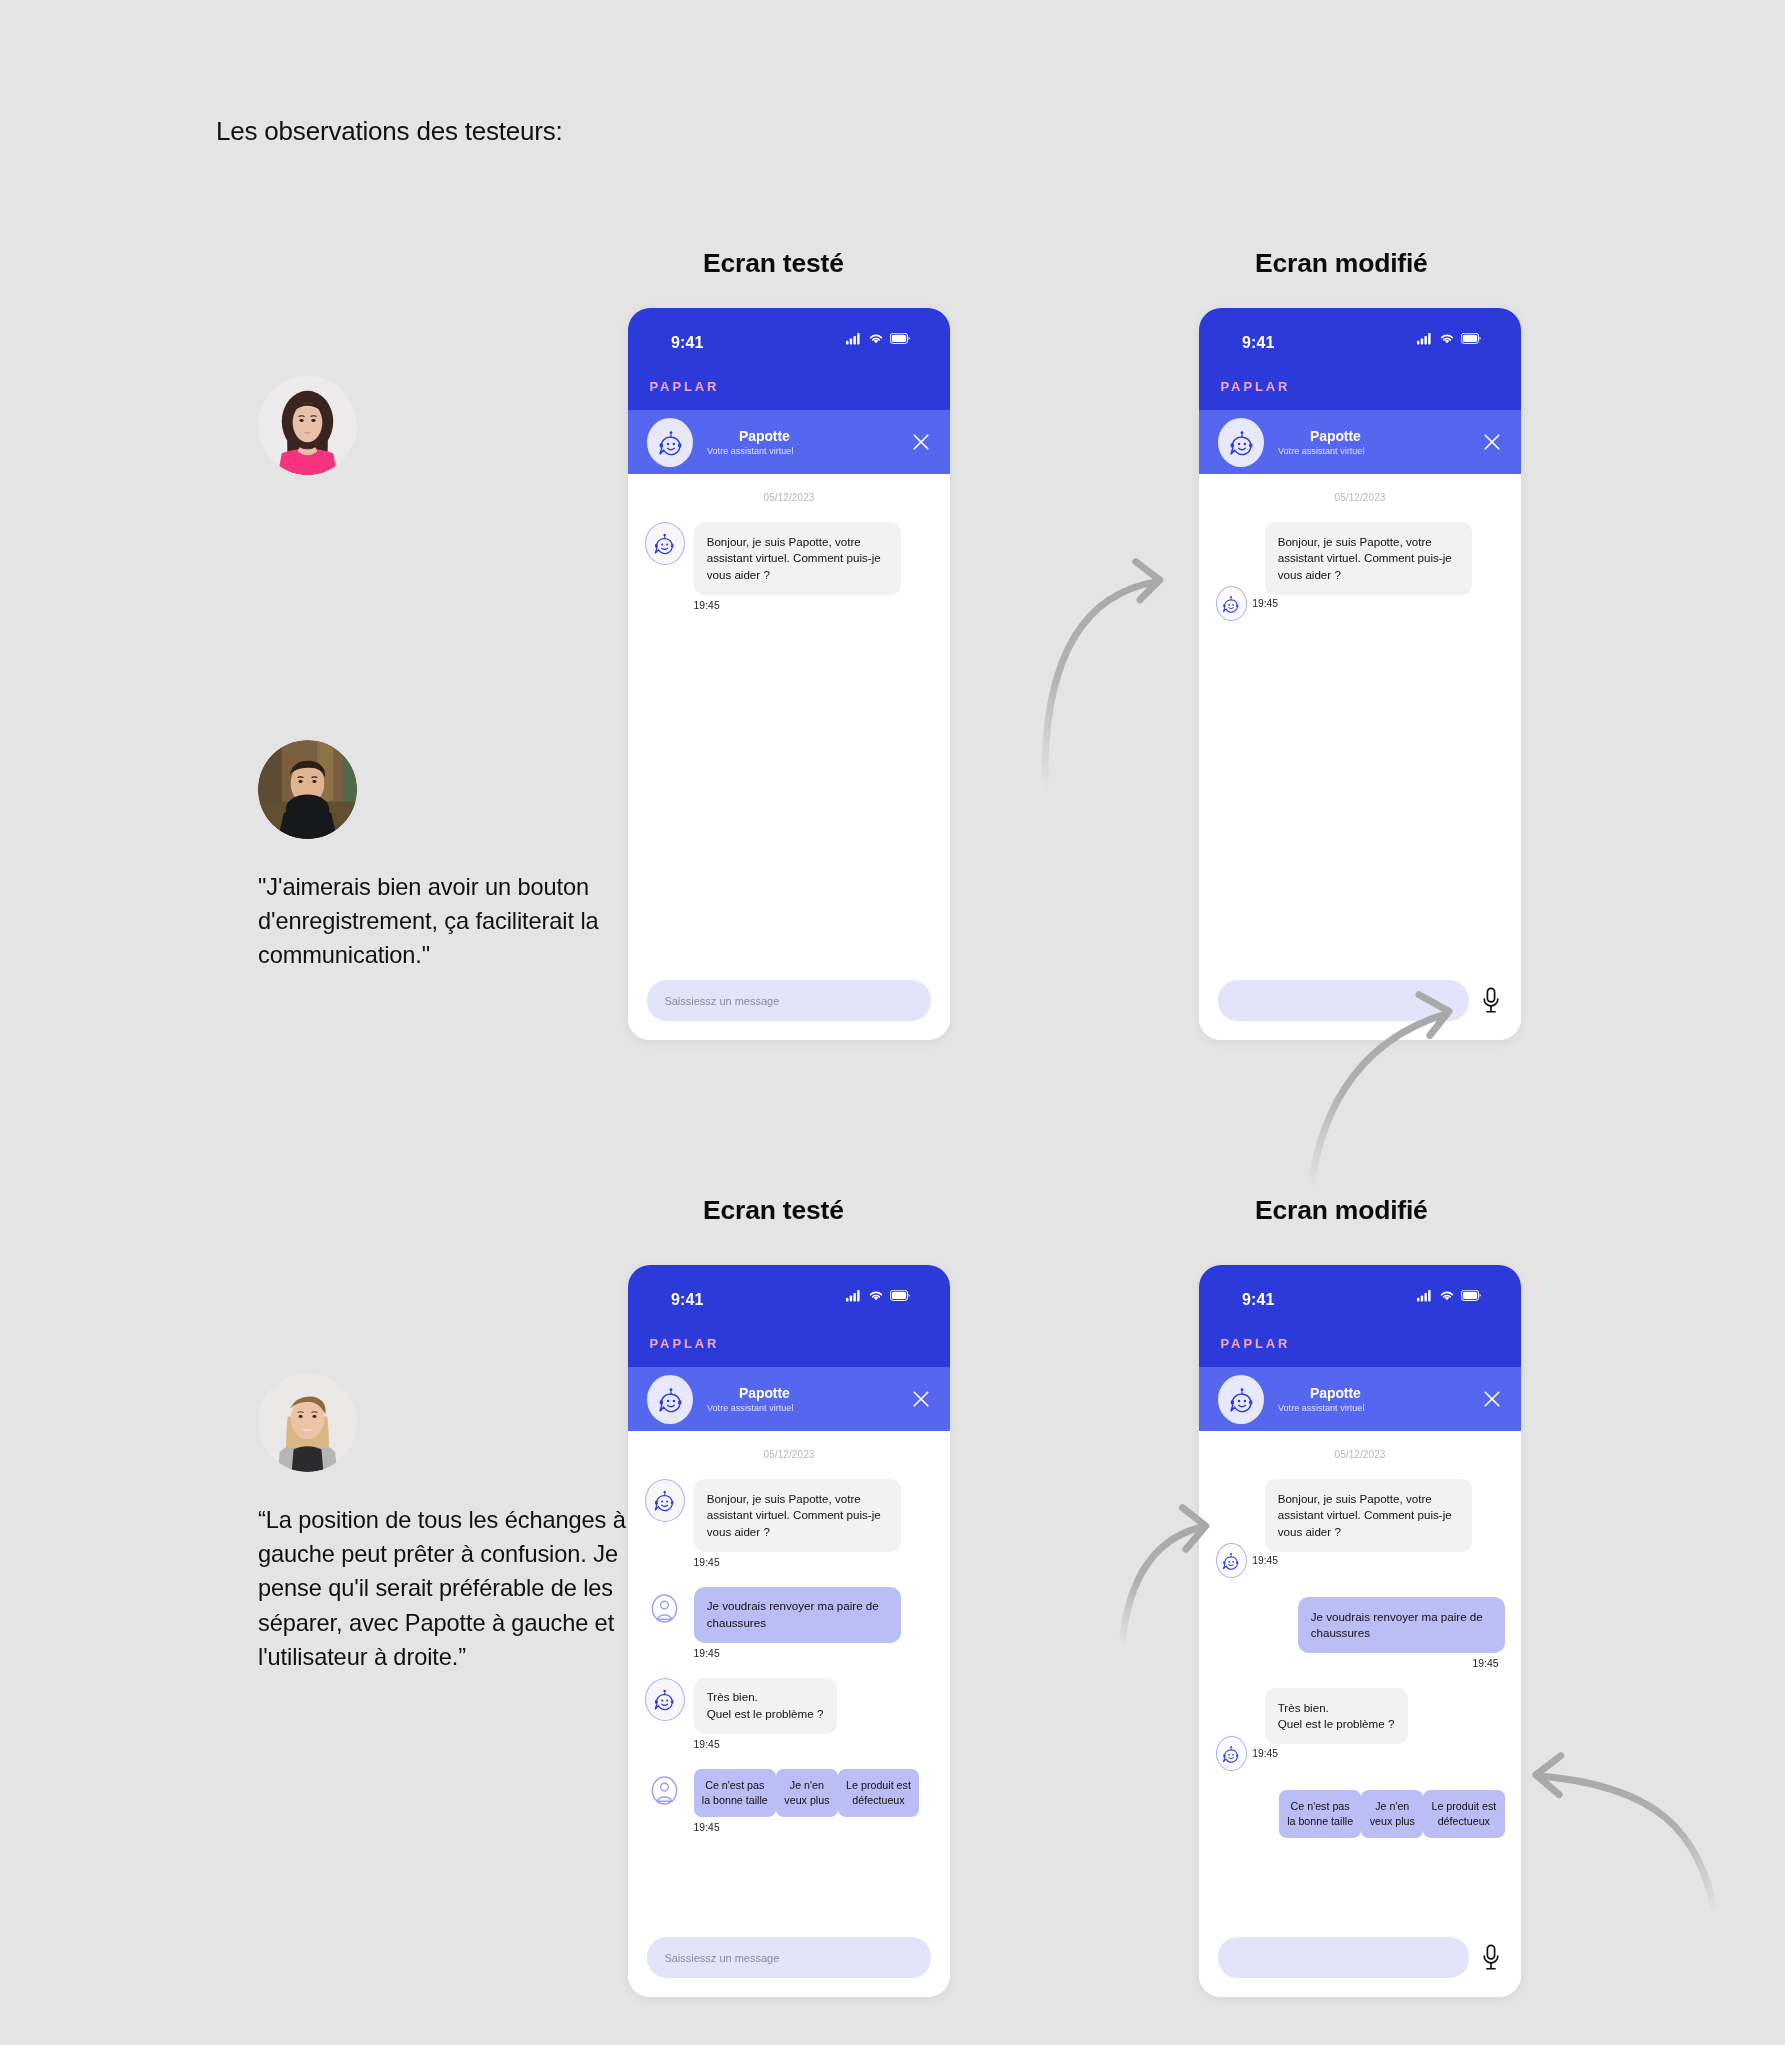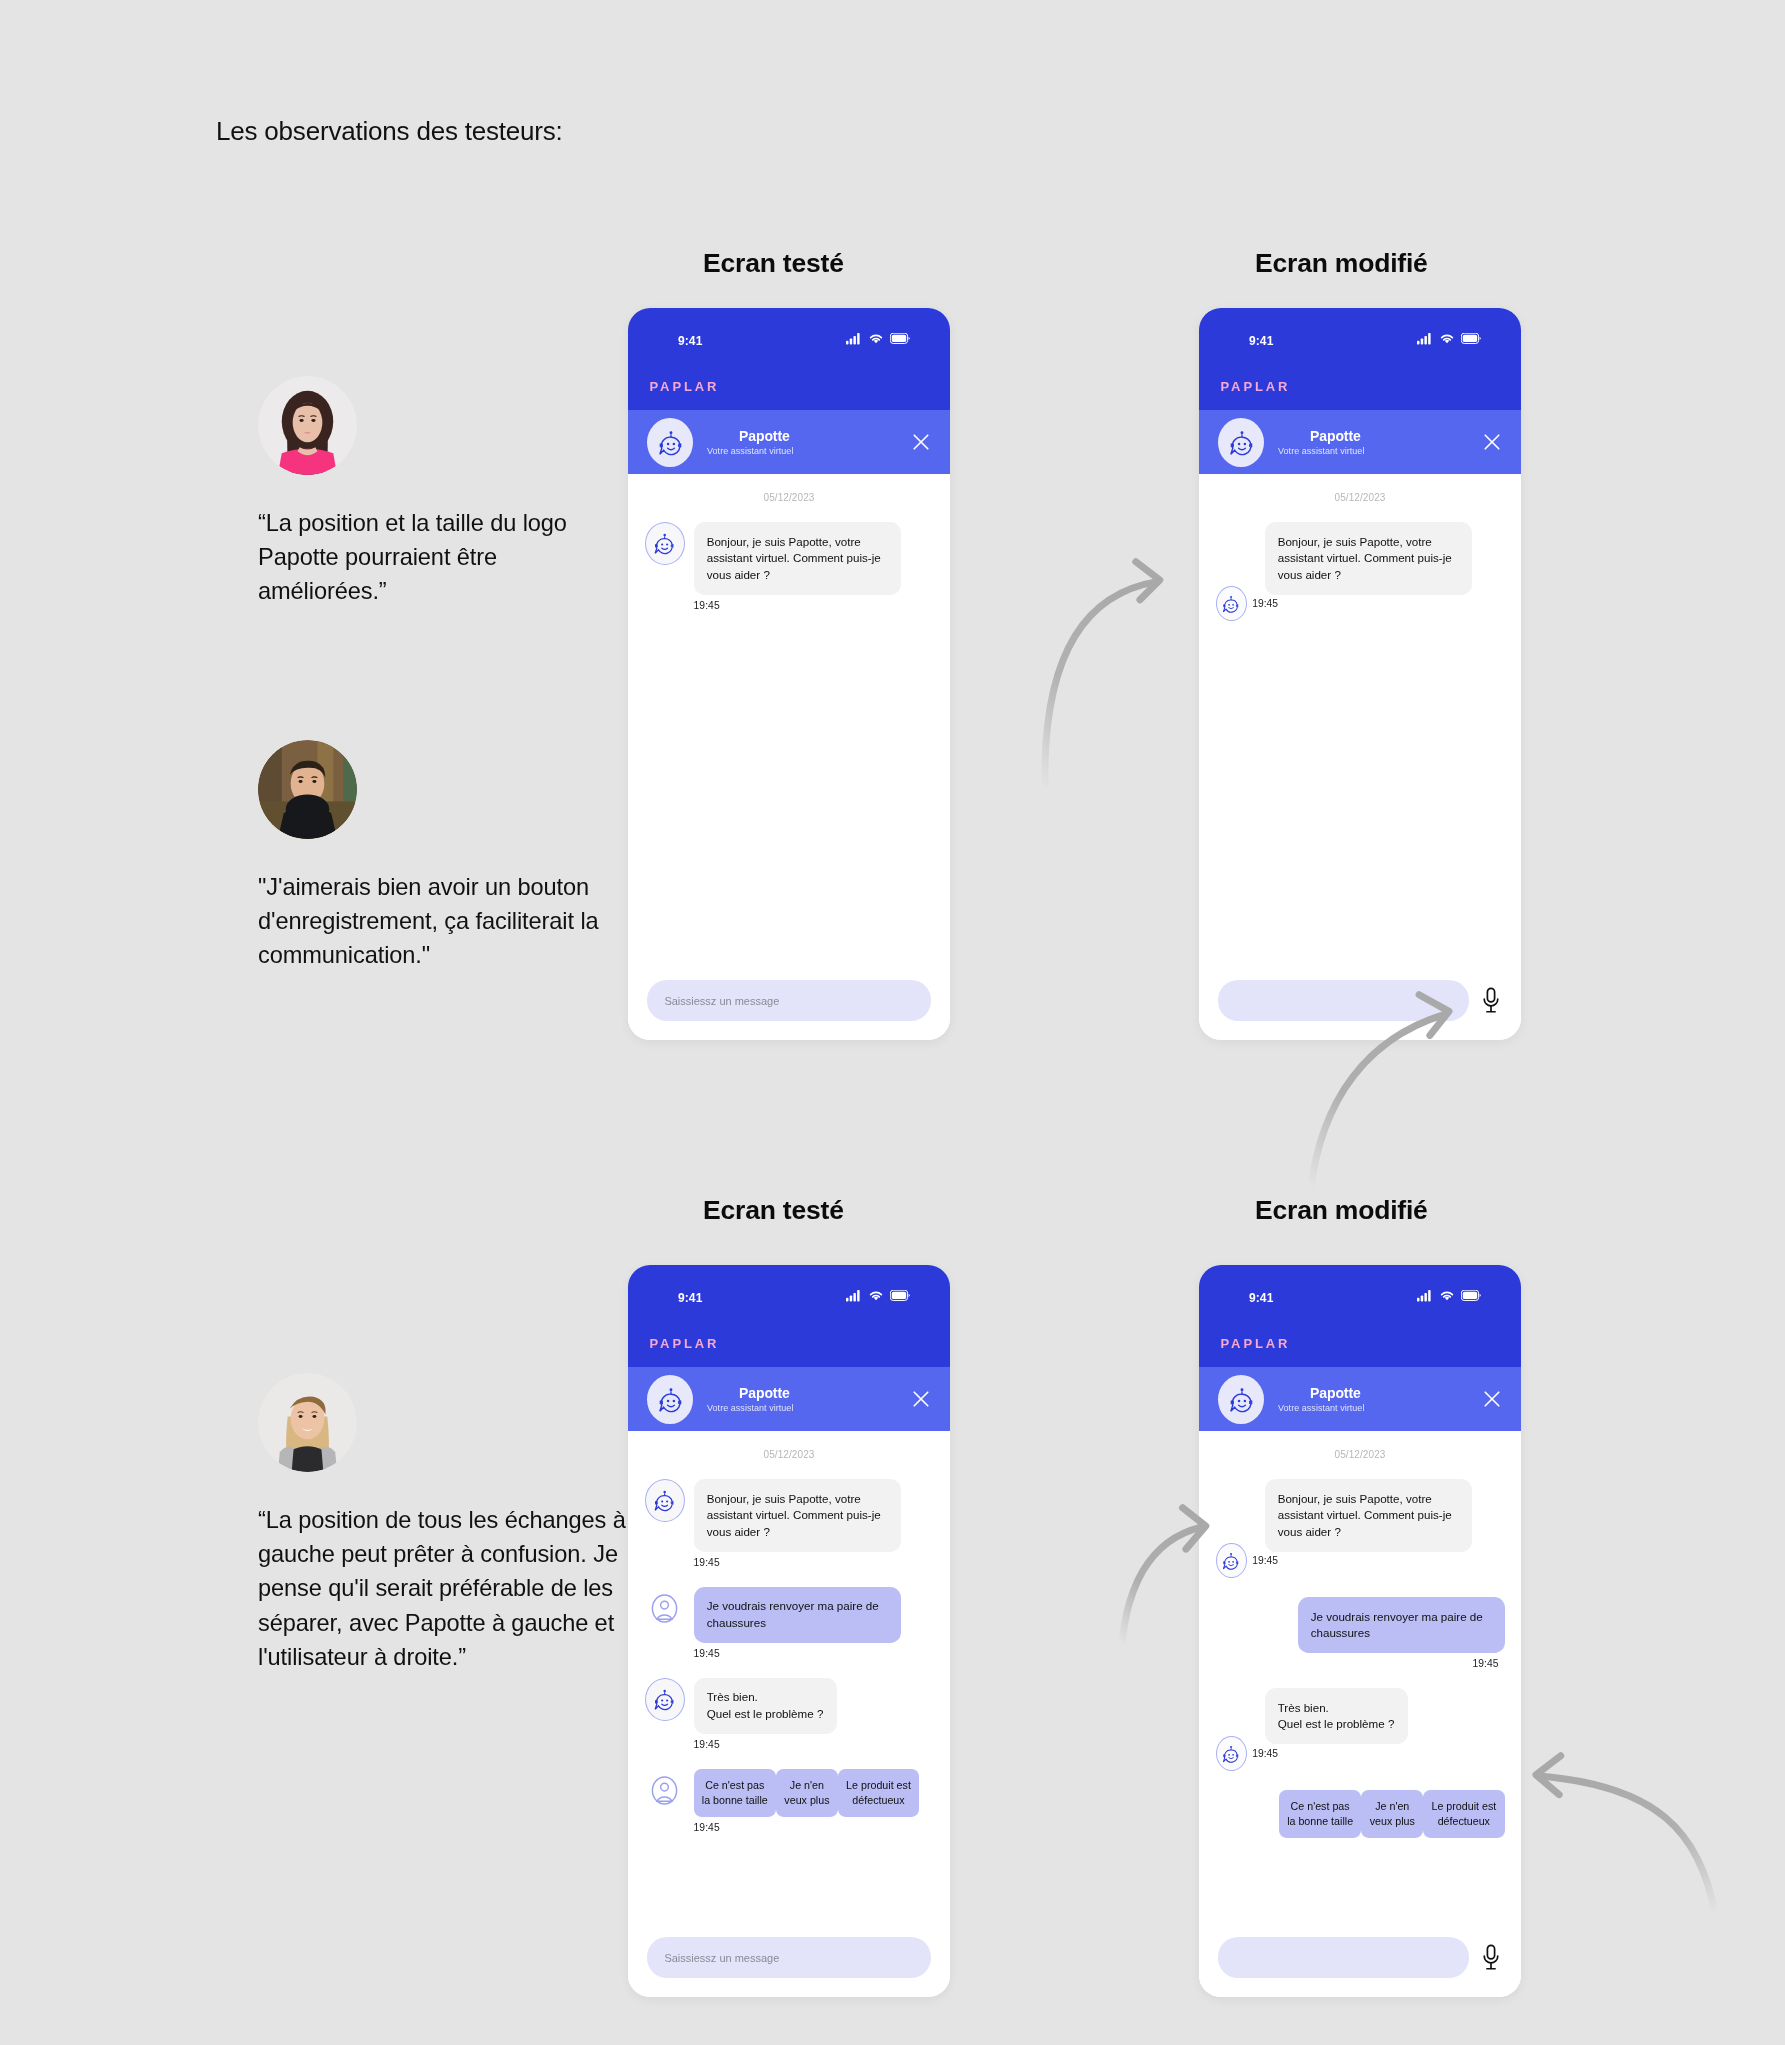--- a/index.html
+++ b/index.html
@@ -72,23 +72,23 @@
     box-shadow: 0 2.5px 10.7px rgba(0,0,0,0.055);
   }
 
   .status-bar {
     height: 72px;
     background: #2b3ad8;
     position: relative;
   }
   .status-time {
     position: absolute;
-    left: 50px; top: 26px;
+    left: 43px; top: 26px;
     color: #ffffff;
-    font-size: 12px;
+    font-size: 16px;
     font-weight: 700;
     letter-spacing: 0.1px;
   }
   .status-icons {
     position: absolute;
     right: 40px; top: 25px;
     display: flex; align-items: center; gap: 6.6px;
   }
   .status-icons svg { display: block; }
 
@@ -275,21 +275,20 @@
           <ellipse cx="44" cy="45" rx="2.1" ry="1.5" fill="#2b1c18"></ellipse>
           <ellipse cx="56" cy="45" rx="2.1" ry="1.5" fill="#2b1c18"></ellipse>
           <path d="M41 41 Q44 39.2 47 41" stroke="#2b1c18" stroke-width="1.1" fill="none"></path>
           <path d="M53 41 Q56 39.2 59 41" stroke="#2b1c18" stroke-width="1.1" fill="none"></path>
           <path d="M46 56 Q50 58.4 54 56 Q50 60 46 56 Z" fill="#e0506c"></path>
           <path d="M24 78 Q50 69 76 78 L80 100 L20 100 Z" fill="#f5337f"></path>
           <path d="M40 76 Q50 84 60 76 L58 72 Q50 77 42 72 Z" fill="#e8bfa8"></path>
         </g>
       </svg>
     </div>
-    <div class="quote">“La position et la taille du logo Papotte pourraient être améliorées.”</div>
   </div>
 
   <div class="testimonial" style="left:258px; top:740px;">
     <div class="avatar">
       <svg viewBox="0 0 100 100" xmlns="http://www.w3.org/2000/svg">
         <defs>
           <clipPath id="c2">
               <circle cx="50" cy="50" r="50"></circle>
             </clipPath>
         </defs>

